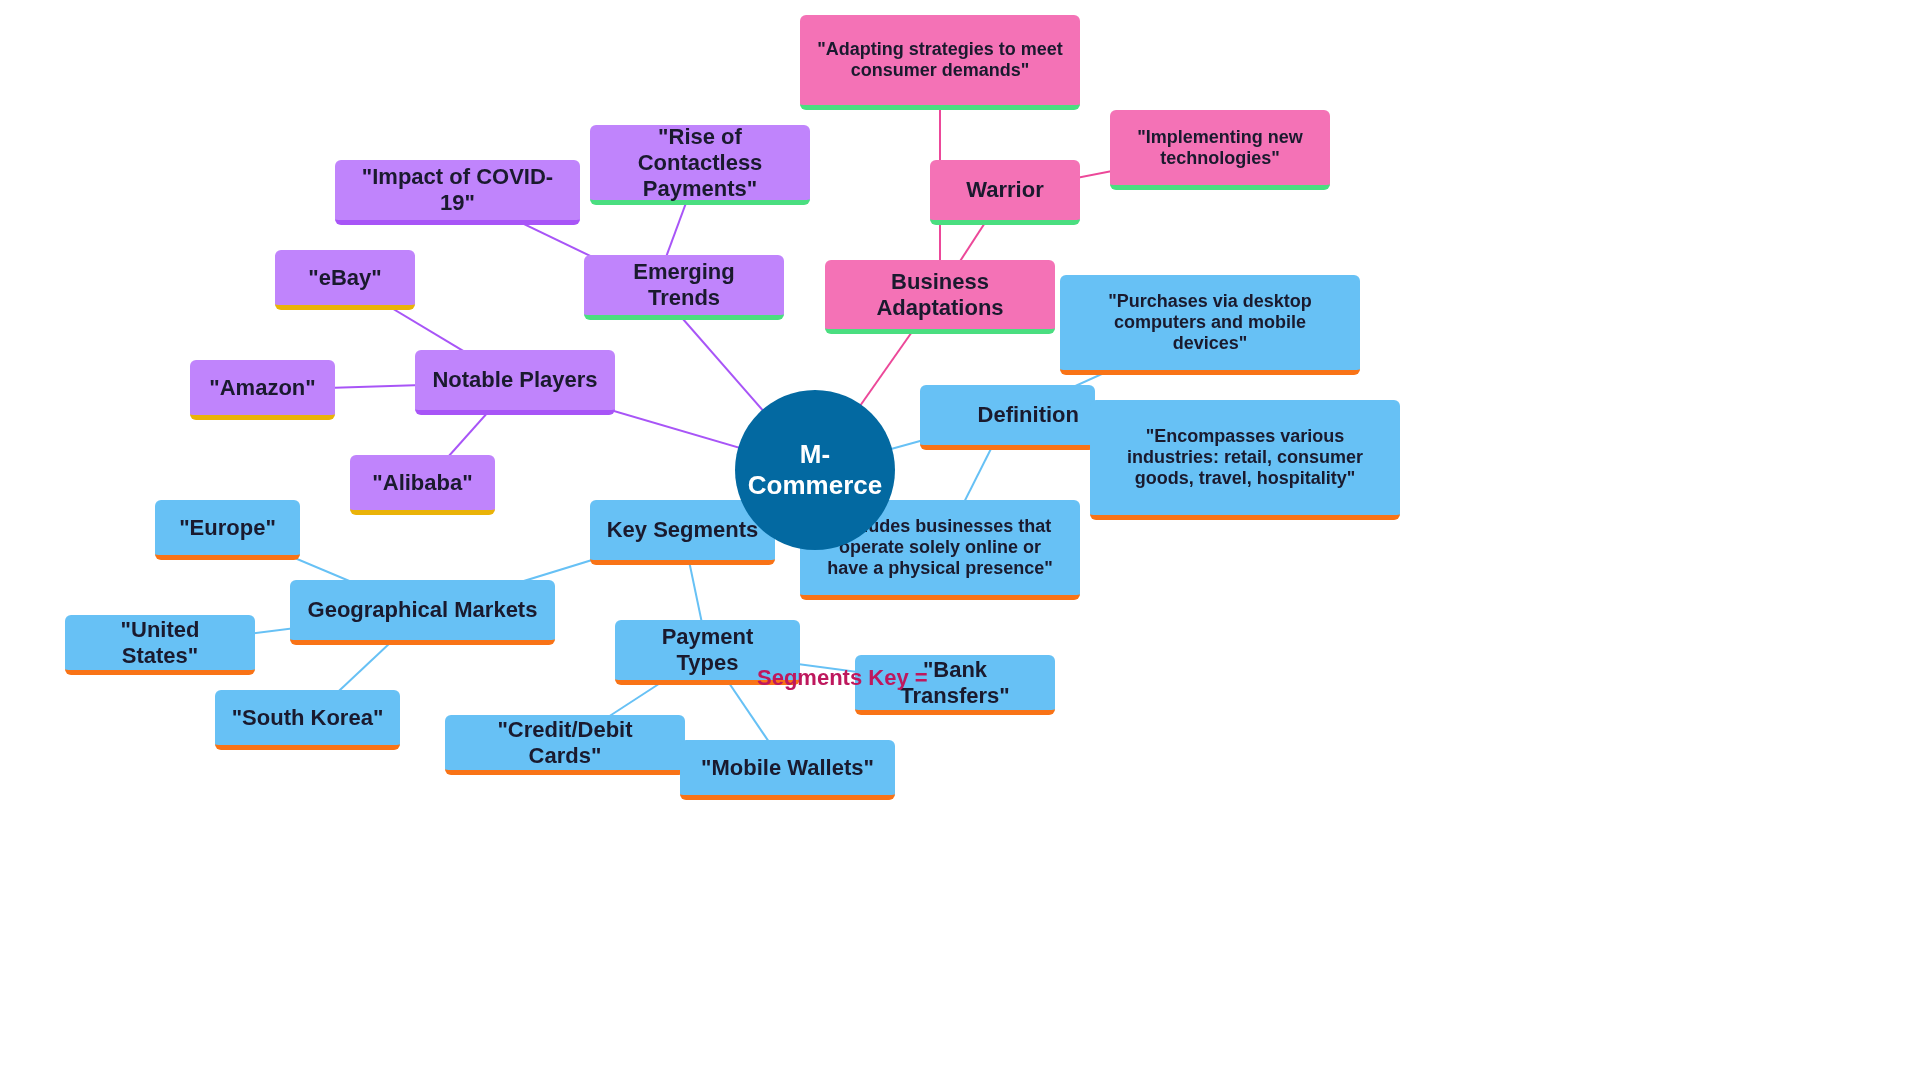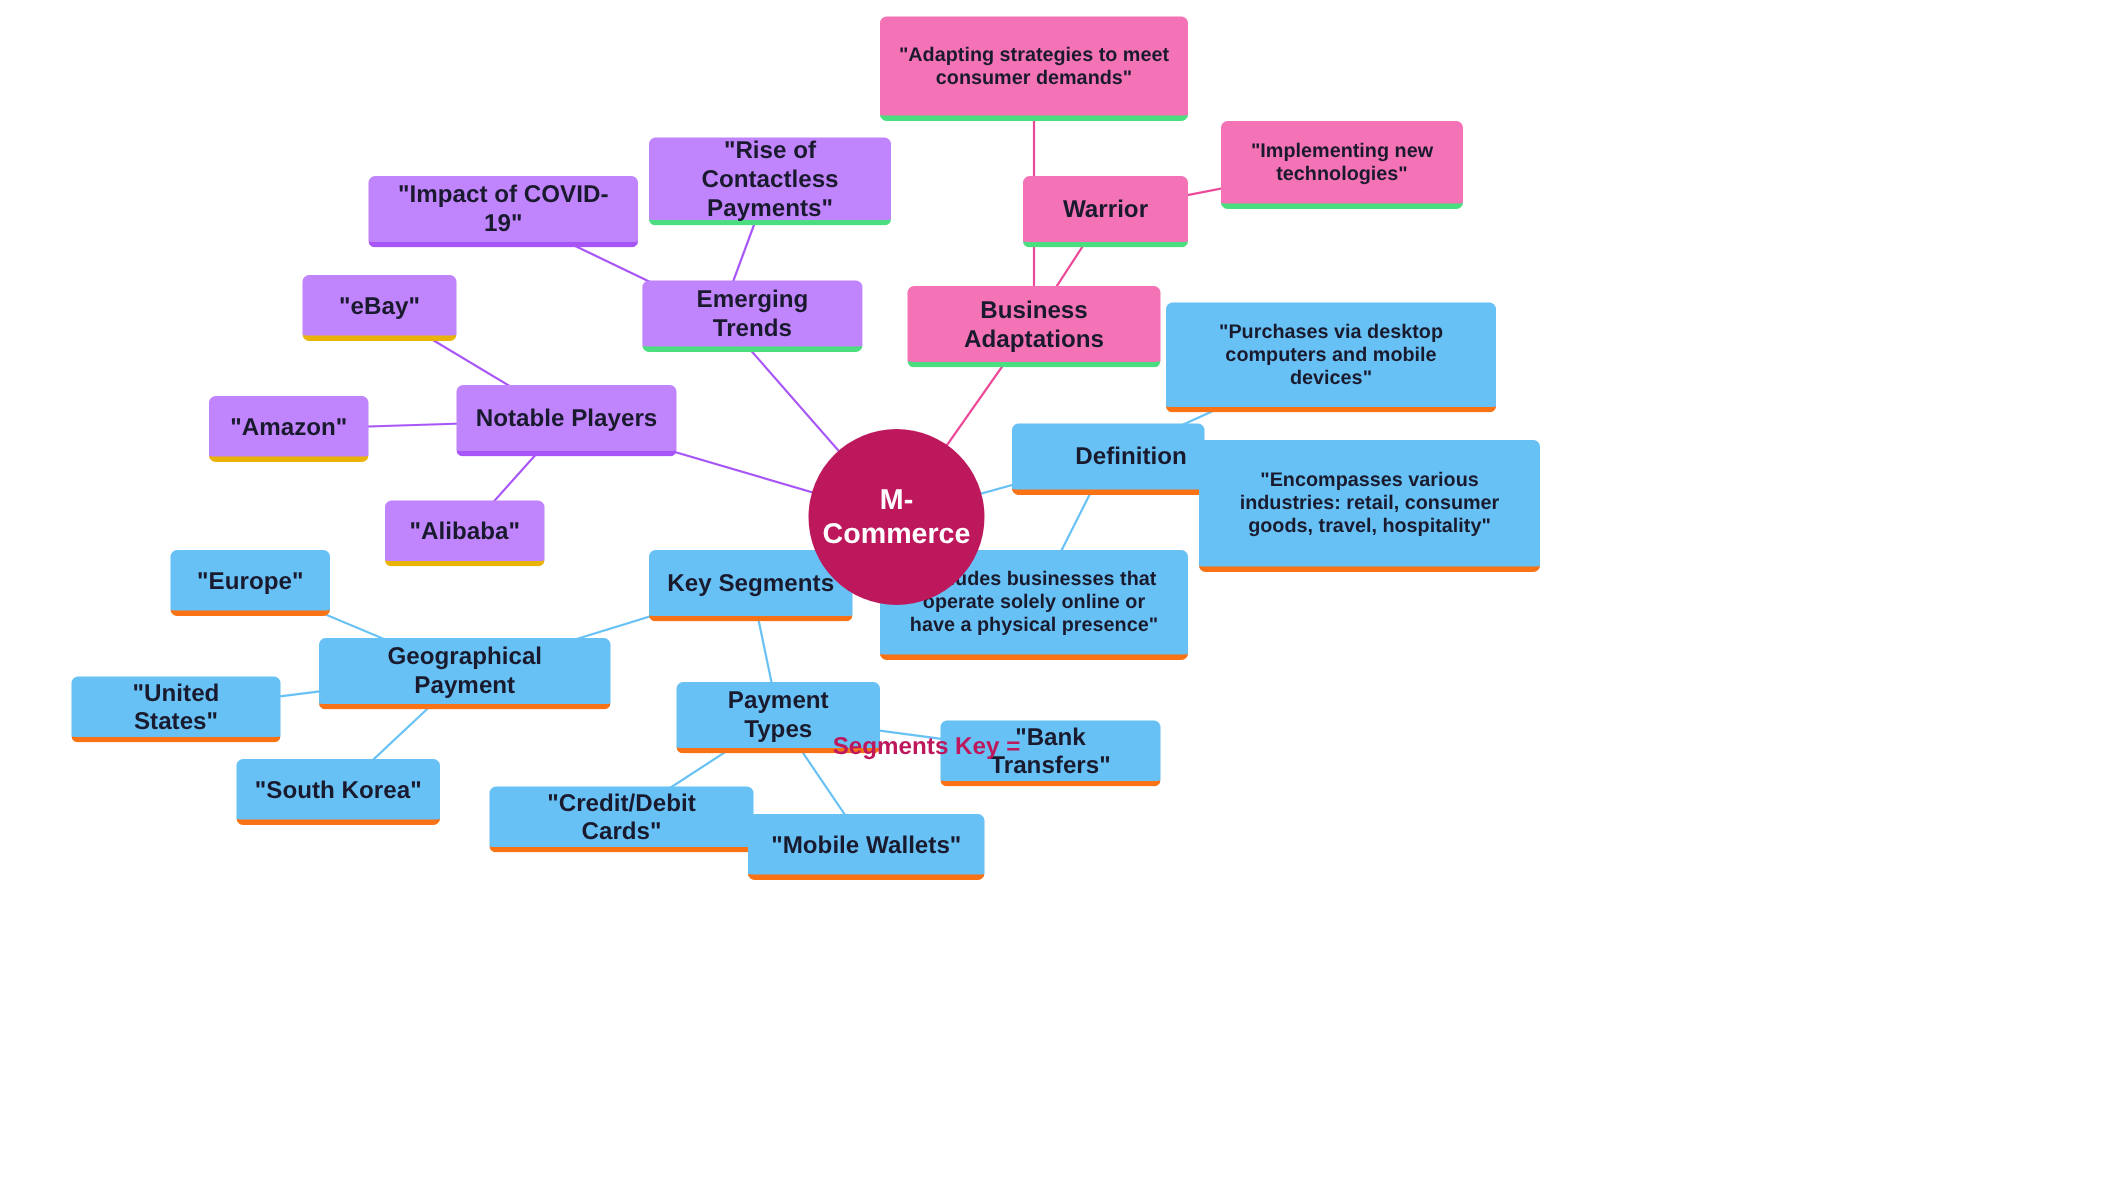--- a/index.html
+++ b/index.html
@@ -36,21 +36,21 @@
       position: absolute;
       z-index: 2;
       border-radius: 50%;
       display: flex;
       align-items: center;
       justify-content: center;
       text-align: center;
       font-size: 26px;
       font-weight: 700;
       color: #ffffff;
-      background: #be185d;
+      background: #0369a1;
     }
     
     .purple {
       background: #c084fc;
       color: #1a1a2e;
       border-bottom-color: #a855f7;
     }
     
     .pink {
       background: #f472b6;
@@ -186,21 +186,21 @@
 
 <div class="node blue" style="left:800px; top:500px; width:280px; height:100px; font-size:18px;">
   <span>"Includes businesses that operate solely online or have a physical presence"</span>
 </div>
 
 <div class="node blue" style="left:590px; top:500px; width:185px; height:65px; border-bottom-color:#f97316;">
   <span>Key Segments</span>
 </div>
 
 <div class="node blue" style="left:290px; top:580px; width:265px; height:65px; border-bottom-color:#f97316;">
-  <span>Geographical Payment</span>
+  <span>Geographical Markets</span>
 </div>
 
 <div class="node blue" style="left:155px; top:500px; width:145px; height:60px;">
   <span>"Europe"</span>
 </div>
 
 <div class="node blue" style="left:65px; top:615px; width:190px; height:60px;">
   <span>"United States"</span>
 </div>
 

